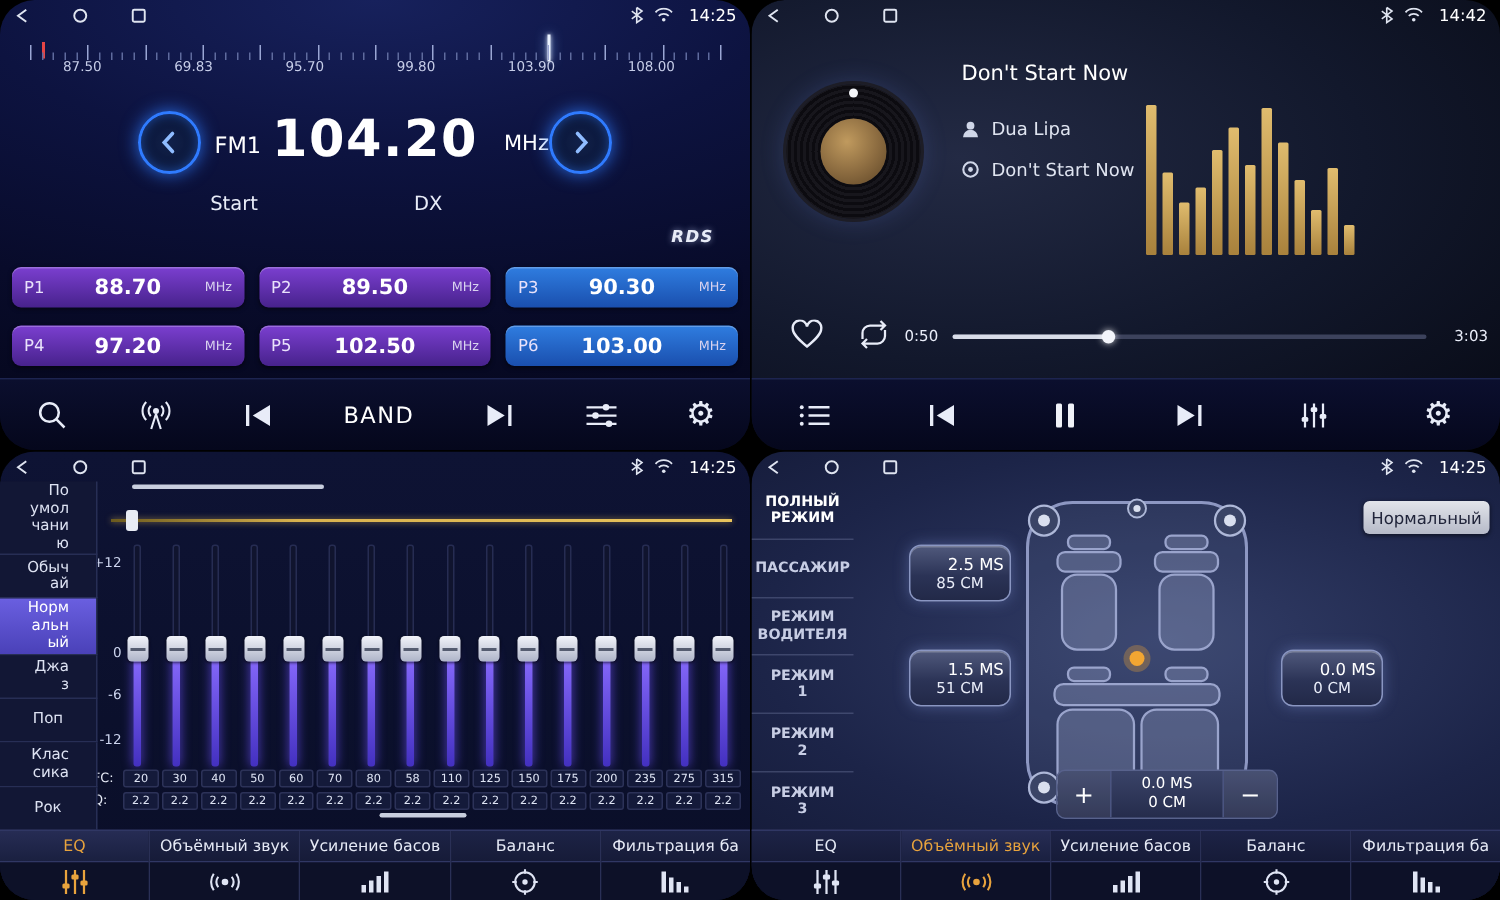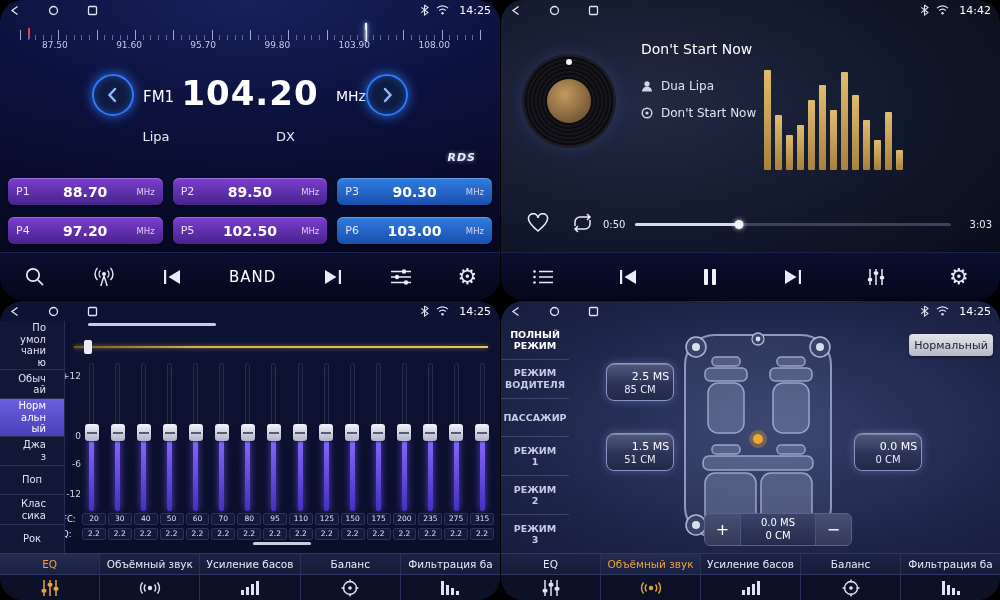--- a/index.html
+++ b/index.html
@@ -246,41 +246,41 @@
         <div class="tick" style="left: 90%;"></div>
         <div class="tick major" style="left: 91.6667%;"></div>
         <div class="tick" style="left: 93.3333%;"></div>
         <div class="tick" style="left: 95%;"></div>
         <div class="tick" style="left: 96.6667%;"></div>
         <div class="tick" style="left: 98.3333%;"></div>
         <div class="tick major" style="left: 100%;"></div>
       </div>
     <div class="scale-labels">
         <span class="scale-label">87.50</span>
-        <span class="scale-label">91.60</span>
+        <span class="scale-label">69.83</span>
         <span class="scale-label">95.70</span>
         <span class="scale-label">99.80</span>
         <span class="scale-label">103.90</span>
         <span class="scale-label">108.00</span>
       </div>
 
     <div class="circle-btn btn-prev-freq">
         <svg width="18" height="18" viewBox="0 0 18 18">
           <path d="M11 3 L5.5 9 L11 15" fill="none" stroke="#8fbcff" stroke-width="2.4" stroke-linecap="round"></path>
         </svg>
       </div>
     <div class="band-name">FM1</div>
     <div class="freq-value">104.20</div>
     <div class="freq-unit">MHz</div>
     <div class="circle-btn btn-next-freq">
         <svg width="18" height="18" viewBox="0 0 18 18">
           <path d="M7 3 L12.5 9 L7 15" fill="none" stroke="#8fbcff" stroke-width="2.4" stroke-linecap="round"></path>
         </svg>
       </div>
-    <div class="station-name">Lipa</div>
+    <div class="station-name">Start</div>
     <div class="dx-label">DX</div>
     <div class="rds-label">RDS</div>
 
     <div class="presets">
         <div class="preset purple">
           <span class="p-label">P1</span>
           <span class="p-freq">88.70</span>
           <span class="p-unit">MHz</span>
         </div>
         <div class="preset purple">
@@ -619,21 +619,21 @@
     <div class="freq-row fc-row">
       <span class="row-label">FC:</span>
 
     <div class="val-cell">20</div>
         <div class="val-cell">30</div>
         <div class="val-cell">40</div>
         <div class="val-cell">50</div>
         <div class="val-cell">60</div>
         <div class="val-cell">70</div>
         <div class="val-cell">80</div>
-        <div class="val-cell">95</div>
+        <div class="val-cell">58</div>
         <div class="val-cell">110</div>
         <div class="val-cell">125</div>
         <div class="val-cell">150</div>
         <div class="val-cell">175</div>
         <div class="val-cell">200</div>
         <div class="val-cell">235</div>
         <div class="val-cell">275</div>
         <div class="val-cell">315</div>
       </div>
     <div class="freq-row q-row">
@@ -743,22 +743,22 @@
               <path d="M1 3.2 A7.5 7.5 0 0 1 12 3.2 M3.2 5.6 A4.6 4.6 0 0 1 9.8 5.6" fill="none" stroke="#dfe4f0" stroke-width="1.2"></path>
               <circle cx="6.5" cy="8.2" r="1.2" fill="#dfe4f0"></circle>
             </svg>
           </span>
         <span class="sb-time">14:25</span>
       </div>
     </div>
 
     <div class="mode-list">
         <div class="mode-item active">ПОЛНЫЙ РЕЖИМ</div>
+        <div class="mode-item">ПАССАЖИР</div>
         <div class="mode-item">РЕЖИМ ВОДИТЕЛЯ</div>
-        <div class="mode-item">ПАССАЖИР</div>
         <div class="mode-item">РЕЖИМ 1</div>
         <div class="mode-item">РЕЖИМ 2</div>
         <div class="mode-item">РЕЖИМ 3</div>
       </div>
     <div class="profile-btn">Нормальный</div>
 
     <div class="car-wrap">
       <svg viewBox="0 0 214 222" width="214" height="222">
         <rect x="36" y="8" width="146" height="202" rx="30" fill="rgba(150,162,205,0.10)" stroke="#8d97c2" stroke-width="2"></rect>
         <g fill="#3a4466" stroke="#aeb8d8" stroke-width="1.5">

